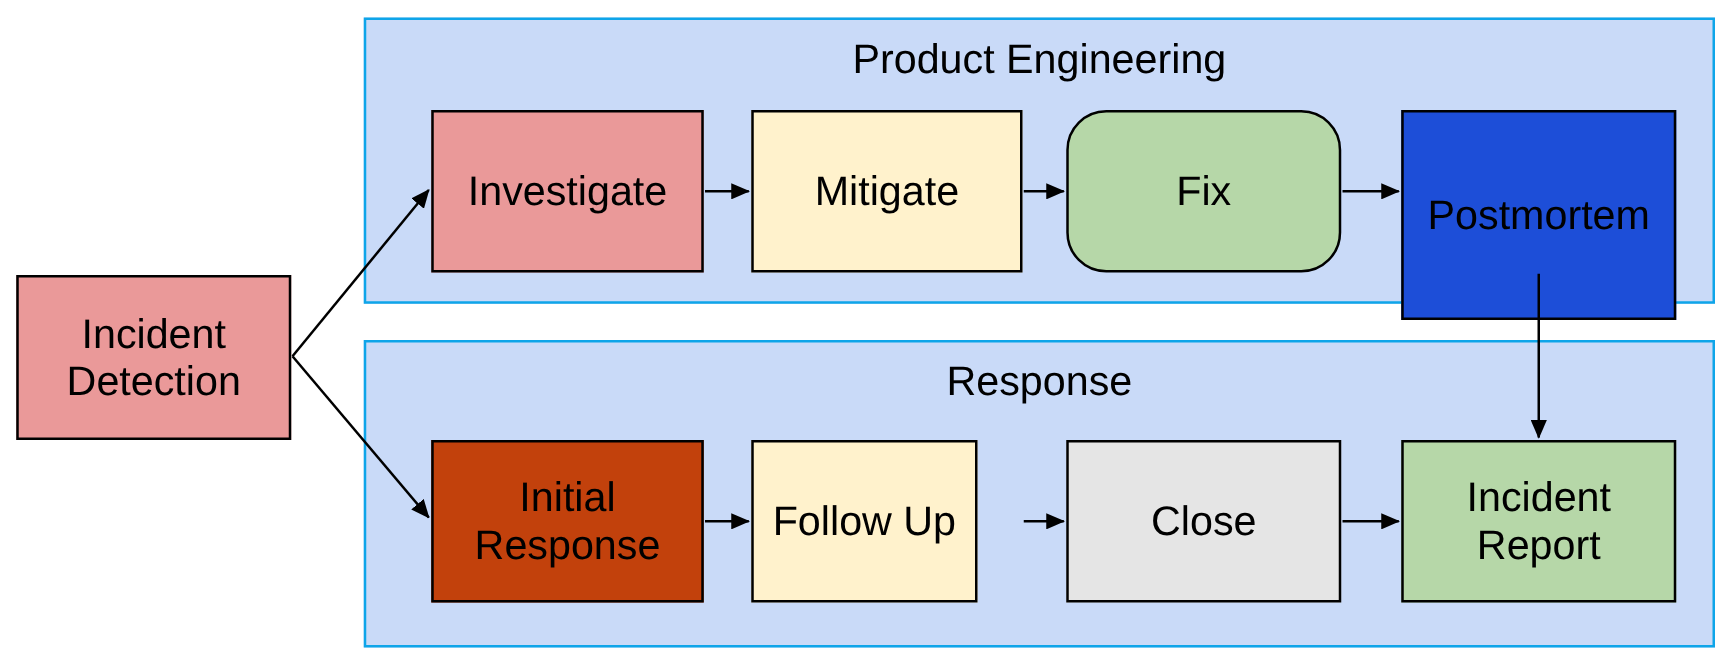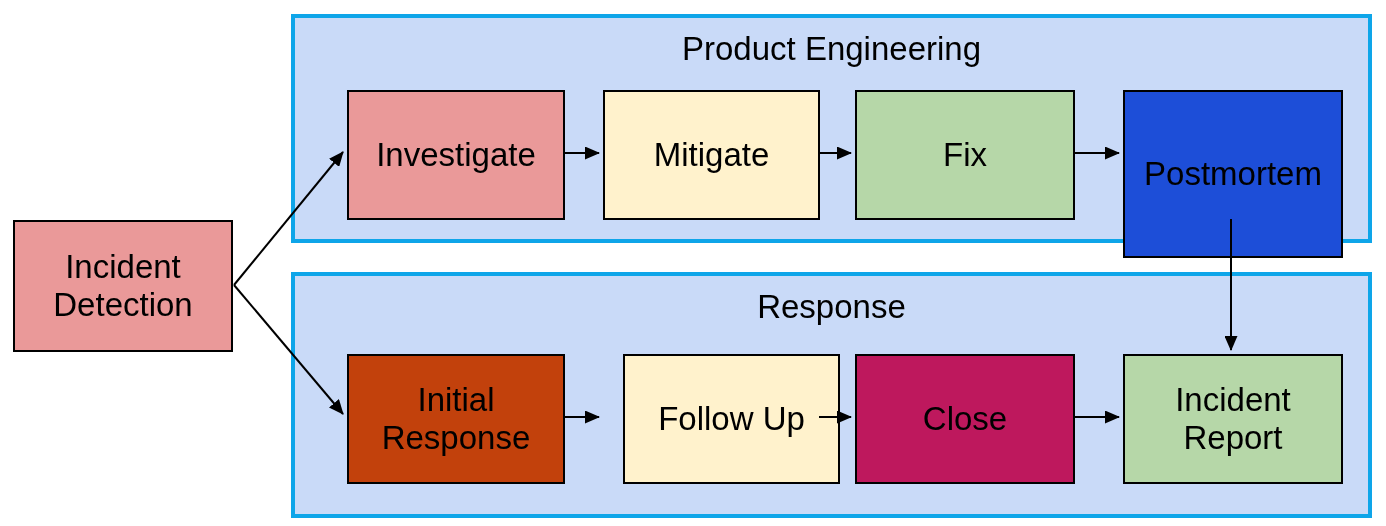--- a/index.html
+++ b/index.html
@@ -7,21 +7,21 @@
     position: relative;
     width: 1386px;
     height: 526px;
     background: #ffffff;
     font-family: "Liberation Sans", sans-serif;
     color: #000000;
     overflow: hidden;
   }
   .lane {
     position: absolute;
-    border: 4px solid #0ea5e9;
+    border: 2px solid #0ea5e9;
     box-sizing: border-box;
     padding-left: 44px;
   }
   .lane-title {
     position: absolute;
     top: 12px;
     left: 0;
     right: 0;
     text-align: center;
     font-size: 33px;
@@ -58,42 +58,42 @@
     <div class="lane-title">Product Engineering</div>
 
     <div class="node" style="left: 308px; top: 72px; width: 217px; height: 130px; background: rgb(255, 242, 204);">
       <span class="label">Mitigate</span>
     </div>
 
     <div class="node" style="left: 52px; top: 72px; width: 218px; height: 130px; background: rgb(234, 153, 153);">
       <span class="label">Investigate</span>
     </div>
 
-    <div class="node" style="left: 560px; top: 72px; width: 220px; height: 130px; background: rgb(182, 215, 168);">
+    <div class="node" style="left: 560px; top: 72px; width: 220px; height: 130px; background: rgb(182, 215, 168); border-radius: 32px;">
       <span class="label">Fix</span>
     </div>
 
     <div class="node" style="left: 828px; top: 72px; width: 220px; height: 168px; background: #1d4ed8;">
       <span class="label">Postmortem</span>
     </div>
   </div>
 
   <div class="lane" style="left: 291px; top: 272px; width: 1081px; height: 246px; background: rgb(201, 218, 248);">
     <div class="lane-title">Response</div>
 
     <div class="node" style="left: 52px; top: 78px; width: 218px; height: 130px; background: #c2410c;">
       <span class="label">Initial
 Response</span>
     </div>
 
-    <div class="node" style="left: 308px; top: 78px; width: 217px; height: 130px; background: rgb(255, 242, 204); margin-left: 20px;">
+    <div class="node" style="left: 308px; top: 78px; width: 181px; height: 130px; background: rgb(255, 242, 204);">
       <span class="label">Follow Up</span>
     </div>
 
-    <div class="node" style="left: 560px; top: 78px; width: 220px; height: 130px; background: #be185d;">
+    <div class="node" style="left: 560px; top: 78px; width: 220px; height: 130px; background: #e5e5e5;">
       <span class="label">Close</span>
     </div>
 
     <div class="node" style="left: 828px; top: 78px; width: 220px; height: 130px; background: rgb(182, 215, 168);">
       <span class="label">Incident
 Report</span>
     </div>
   </div>
 
   <div class="node" style="left: 13px; top: 220px; width: 220px; height: 132px; background: rgb(234, 153, 153);">

